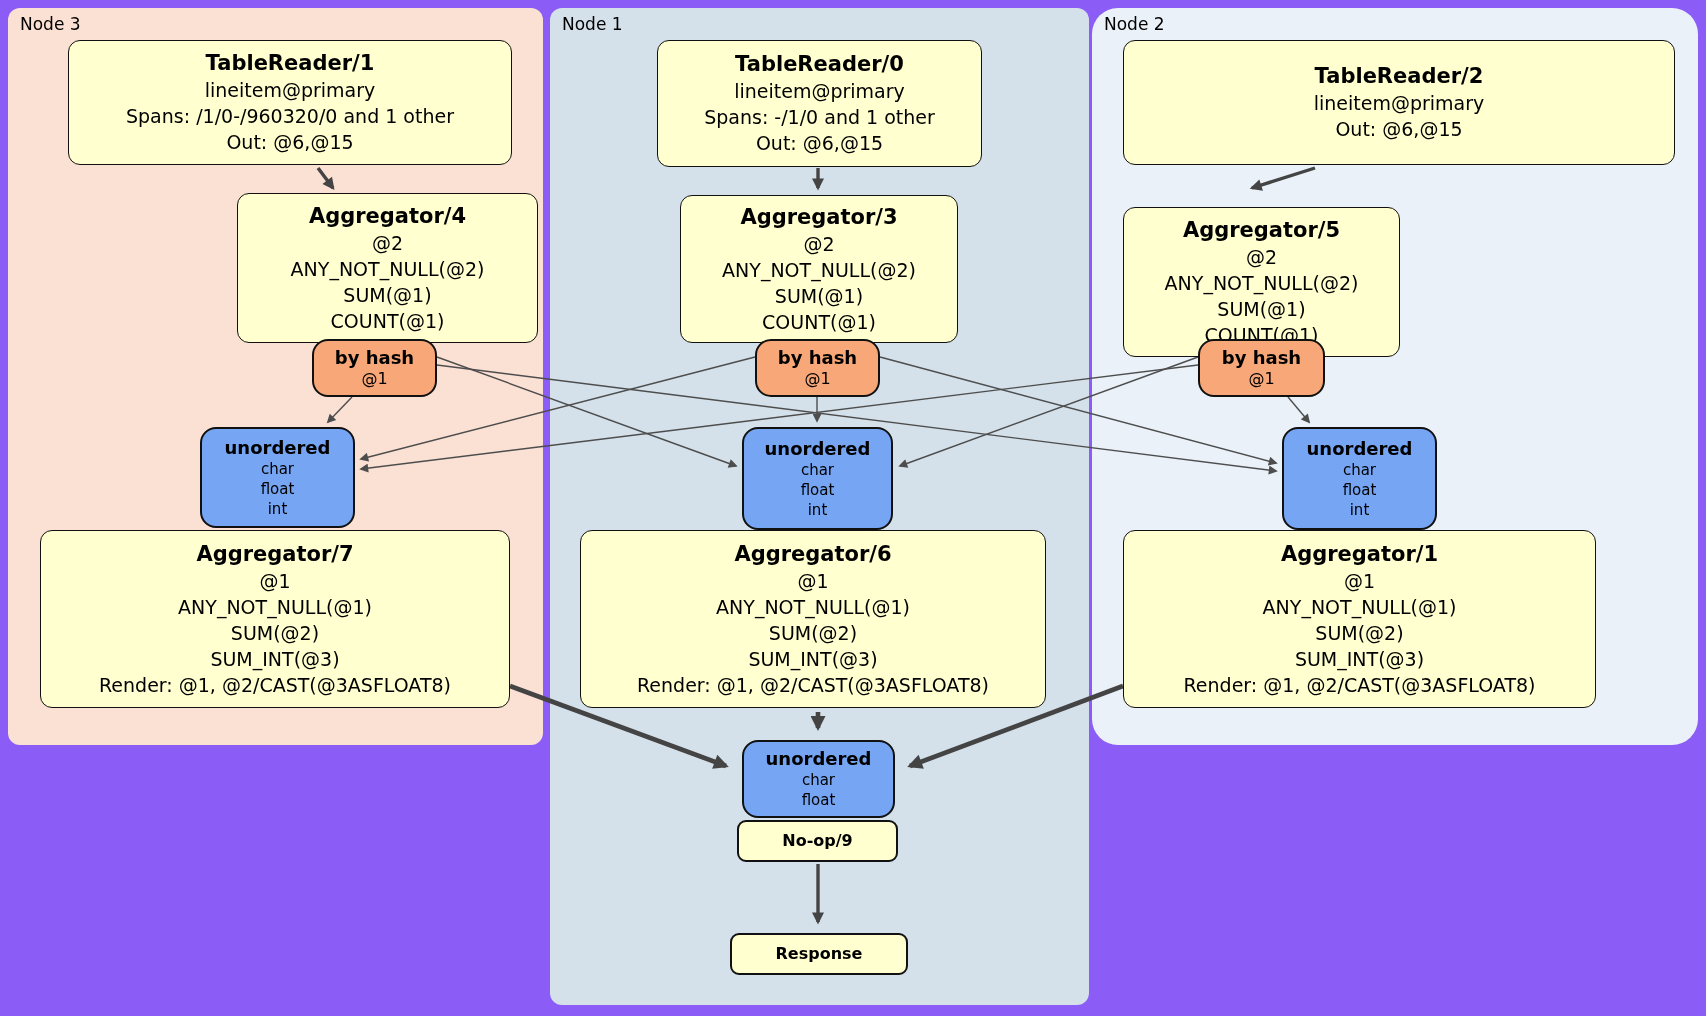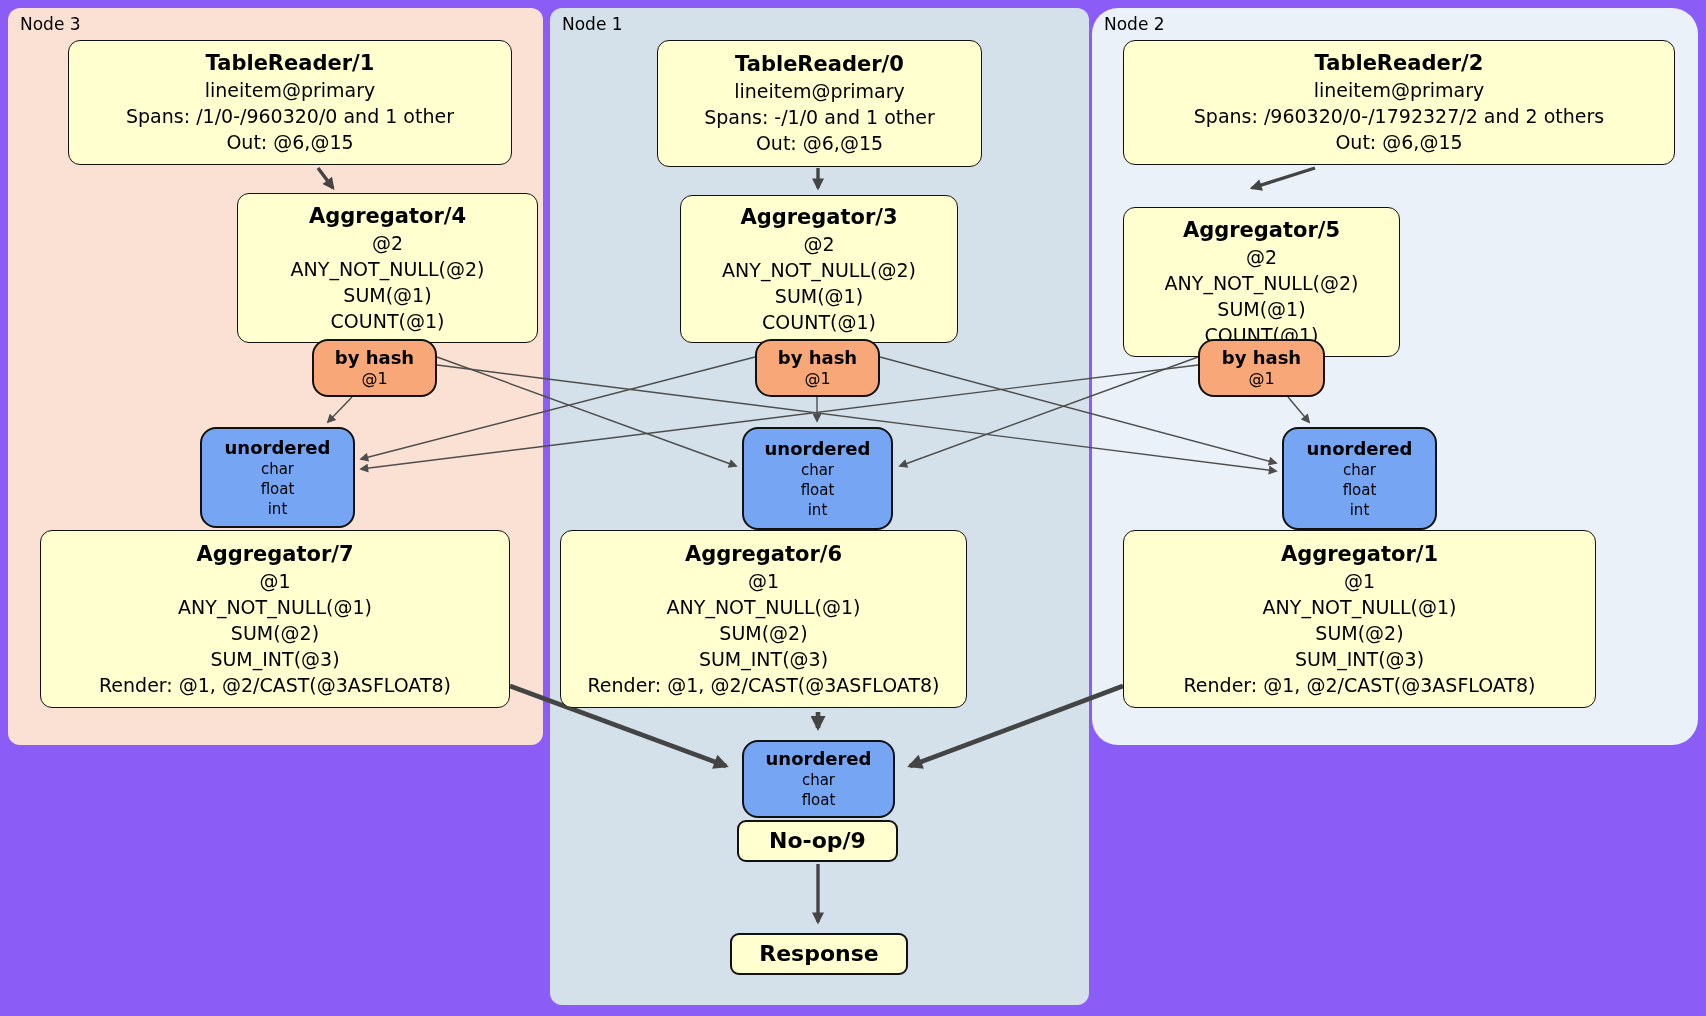--- a/index.html
+++ b/index.html
@@ -19,21 +19,21 @@
        background:#ffffcf;border:1.6px solid #111;border-radius:12px;}
   .btitle{font-weight:bold;font-size:21px;line-height:27px;white-space:nowrap;}
   .blines .line{font-size:19px;line-height:26px;white-space:nowrap;}
   .small{border-radius:16px;border-width:2px;}
   .small .btitle{font-size:18px;line-height:22px;}
   .small .blines .line{font-size:15px;line-height:20px;}
   .router{background:#f8a878;}
   .router .blines .line{font-size:16px;}
   .sync{background:#75a5f3;}
   .pill{border-radius:9px;border-width:2px;}
-  .pill .btitle{font-size:22px;line-height:26px;}
+  .pill .btitle{font-size:16px;line-height:26px;}
 </style>
 </head>
 <body>
 
 <div class="stage">
 
   <div class="region region-node3">
     <div class="rlabel">Node 3</div>
   </div>
   <div class="region region-node1">
@@ -142,36 +142,35 @@
       </div>
   </div>
   <div class="box small sync" style="left:742px;top:427px;width:151px;height:103px">
     <div class="btitle">unordered</div>
     <div class="blines">
         <div class="line">char</div>
         <div class="line">float</div>
         <div class="line">int</div>
       </div>
   </div>
-  <div class="box" style="left:560px;top:530px;width:407px;height:178px">
+  <div class="box" style="left:580px;top:530px;width:466px;height:178px">
     <div class="btitle">Aggregator/6</div>
     <div class="blines">
         <div class="line">@1</div>
         <div class="line">ANY_NOT_NULL(@1)</div>
         <div class="line">SUM(@2)</div>
         <div class="line">SUM_INT(@3)</div>
         <div class="line">Render: @1, @2/CAST(@3ASFLOAT8)</div>
       </div>
   </div>
 
   <div class="box" style="left:1123px;top:40px;width:552px;height:125px">
     <div class="btitle">TableReader/2</div>
     <div class="blines">
         <div class="line">lineitem@primary</div>
-        <div class="line">Spans: /960320/0-/1792327/2 and 2 others</div>
         <div class="line">Out: @6,@15</div>
       </div>
   </div>
   <div class="box" style="left:1123px;top:207px;width:277px;height:150px">
     <div class="btitle">Aggregator/5</div>
     <div class="blines">
         <div class="line">@2</div>
         <div class="line">ANY_NOT_NULL(@2)</div>
         <div class="line">SUM(@1)</div>
         <div class="line">COUNT(@1)</div>

